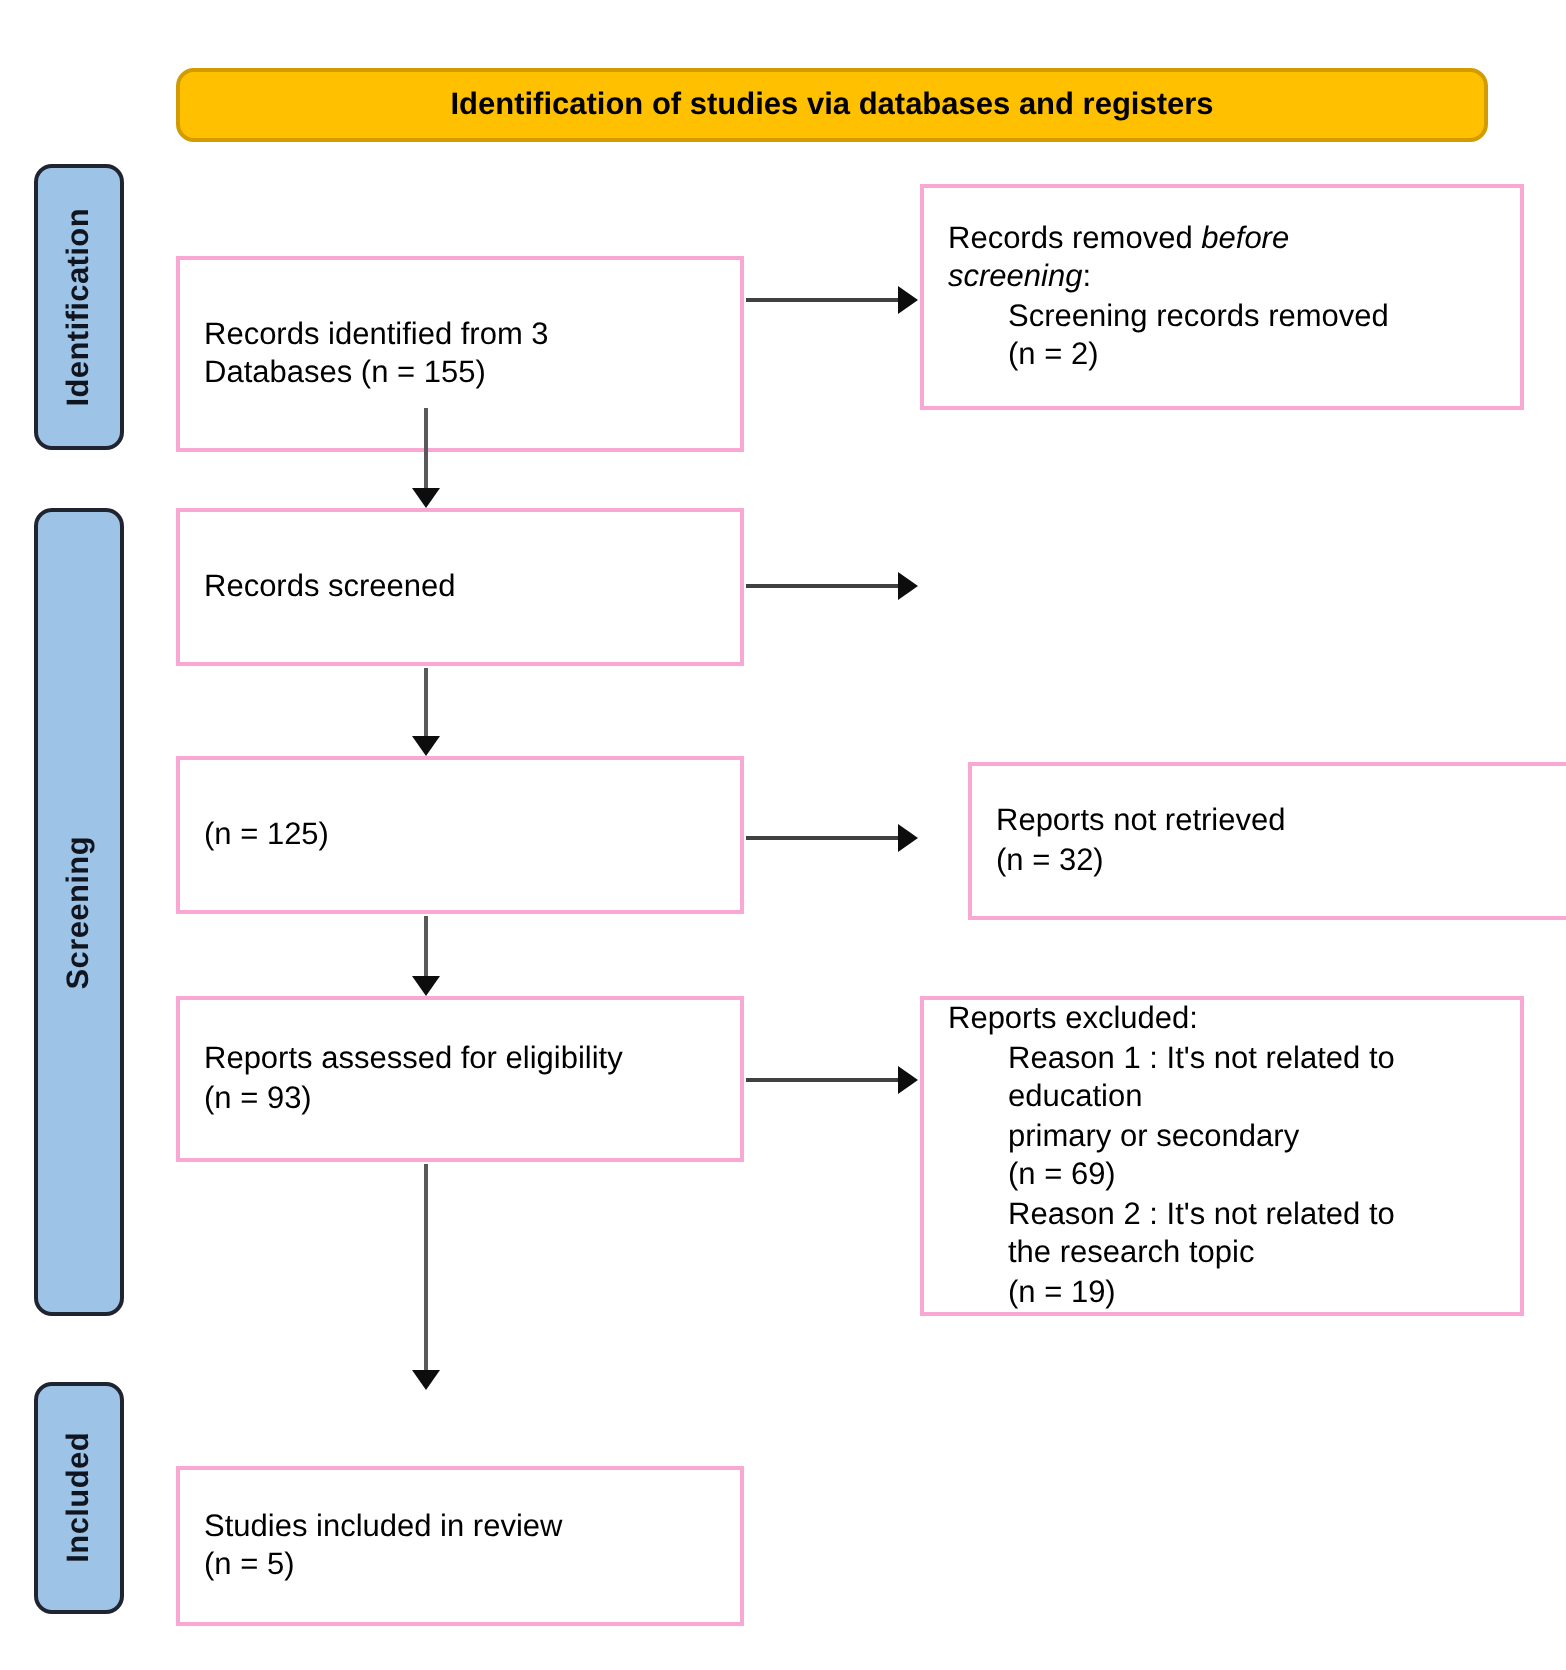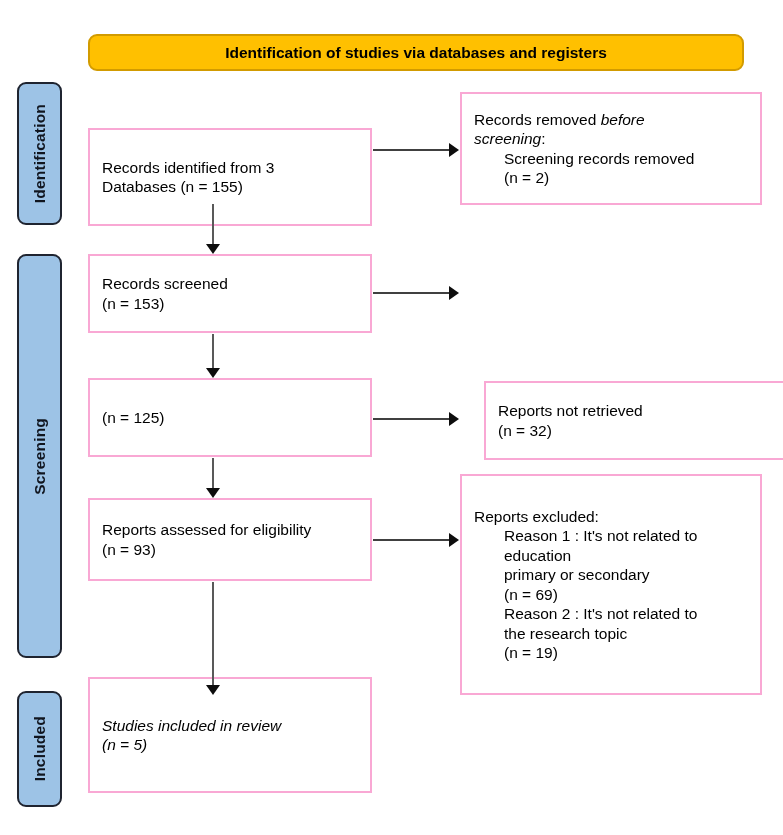--- a/index.html
+++ b/index.html
@@ -73,22 +73,22 @@
   .left-col  { left: 88px;  width: 284px; }
   .right-col { left: 460px; width: 302px; }
 
   .box-identified   { top: 92px;  height: 98px; margin-top: 36px; }
   .box-removed      { top: 92px;  height: 113px; }
   .box-screened     { top: 254px; height: 79px; }
   .box-rec-excluded { top: 254px; height: 79px; }
   .box-sought       { top: 378px; height: 79px; }
   .box-notretrieved { top: 381px; height: 79px; margin-left: 24px; }
   .box-assessed     { top: 498px; height: 83px; }
-  .box-rep-excluded { top: 474px; height: 221px; }
-  .box-included     { top: 677px; height: 116px; font-style: italic; }
+  .box-rep-excluded { top: 498px; height: 160px; }
+  .box-included     { top: 733px; height: 80px; }
 
   .it { font-style: italic; }
 
   
   .varrow { position: absolute; width: 14px; }
   .varrow .shaft {
     position: absolute; left: 50%; transform: translateX(-50%);
     top: 0; bottom: 8px; width: 2px; background: #595959;
   }
   .varrow .head {
@@ -144,21 +144,20 @@
   </div>
   <div class="box right-col box-removed">
     <div><span>Records removed </span><span class="it">before</span></div>
     <div><span class="it">screening</span><span>:</span></div>
     <div class="indent">Screening records removed</div>
     <div class="indent">(n = 2)</div>
   </div>
 
   <div class="box left-col box-screened">
     <div>Records screened</div>
-    <div>(n = 153)</div>
   </div>
 
   <div class="box left-col box-sought">
     <div>(n = 125)</div>
   </div>
   <div class="box right-col box-notretrieved">
     <div>Reports not retrieved</div>
     <div>(n = 32)</div>
   </div>
 

